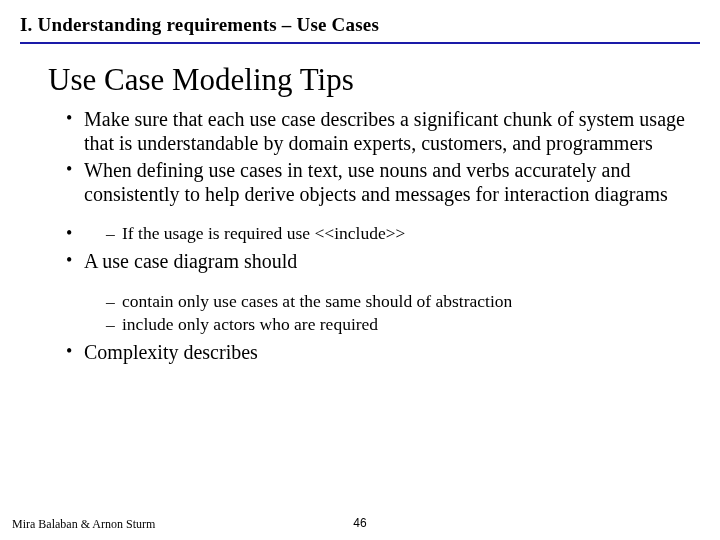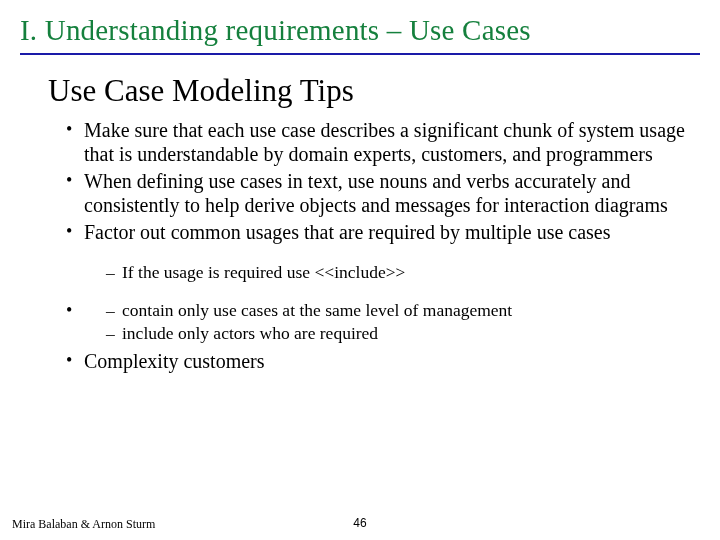--- a/index.html
+++ b/index.html
@@ -9,23 +9,23 @@
     background: #ffffff;
     font-family: "Times New Roman", Times, serif;
     color: #000;
     position: relative;
     overflow: hidden;
   }
   .slide {
     padding: 14px 20px 0 20px;
   }
   .title {
-    color: #15803d;
-    font-size: 29px;
-    font-weight: normal;
+    color: #000000;
+    font-size: 19px;
+    font-weight: bold;
     letter-spacing: 0.2px;
   }
   .title-rule {
     border: none;
     border-top: 2px solid #1a1aa8;
     margin-top: 6px;
     margin-bottom: 18px;
     width: 100%;
   }
   .content {
@@ -97,30 +97,30 @@
 
 <div class="slide">
   <div class="title">I. Understanding requirements – Use Cases</div>
   <hr class="title-rule">
   <div class="content">
     <div class="section-heading">Use Case Modeling Tips</div>
     <ul class="level1">
       <li>Make sure that each use case describes a significant chunk of system usage that is understandable by domain experts, customers, and programmers</li>
       <li>When defining use cases in text, use nouns and verbs accurately and consistently to help derive objects and messages for interaction diagrams</li>
       <li>
-        <span>Factor out common usages that are required by multiple use cases</span>
         <ul class="level2">
           <li>If the usage is required use &lt;&lt;include&gt;&gt;</li>
         </ul>
       </li>
       <li>
+        <span>A use case diagram should</span>
         <ul class="level2">
-          <li>contain only use cases at the same level of management</li>
+          <li>contain only use cases at the same should of abstraction</li>
           <li>include only actors who are required</li>
         </ul>
       </li>
-      <li>Complexity customers</li>
+      <li>Complexity describes</li>
     </ul>
   </div>
 </div>
 
 <div class="footer-left">Mira Balaban  &amp;  Arnon Sturm</div>
 <div class="footer-page">46</div>
 
 </body></html>

